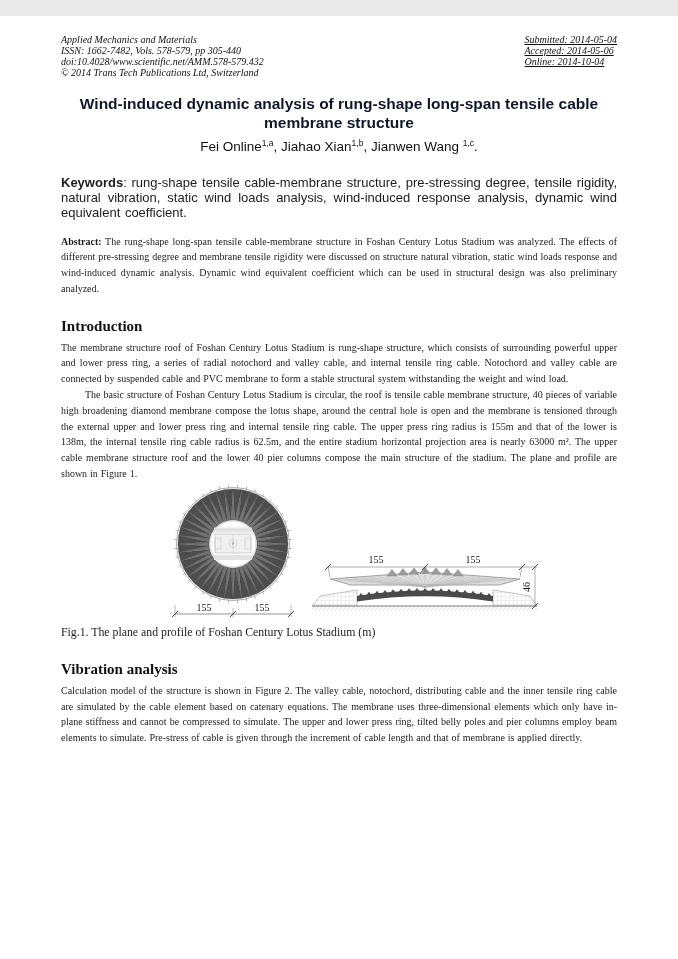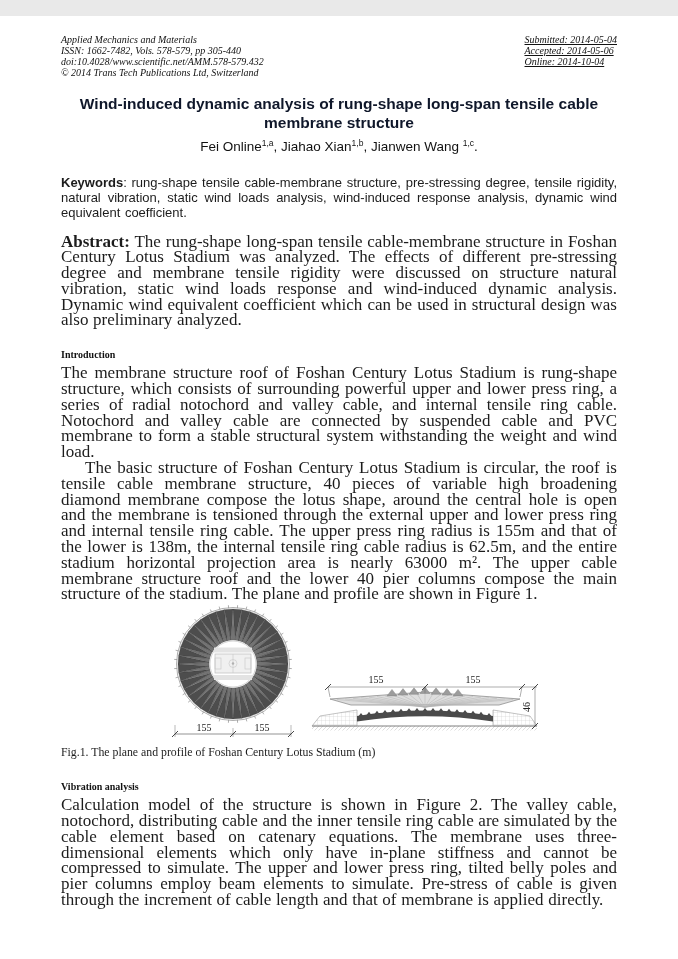--- a/index.html
+++ b/index.html
@@ -41,27 +41,27 @@
   .emails sup{font-size:7.5px;}
   .email-seg + .email-seg{margin-left:4px;}
   
   .keywords{
     font-family:"Liberation Sans",sans-serif;font-size:13px;line-height:15px;
     text-align:justify;margin:21px 0 0 0;word-spacing:1px;
   }
   .keywords b{font-weight:bold;}
   
   .serif-par{
-    font-family:"Liberation Serif",serif;font-size:17px;line-height:15.8px;
+    font-family:"Liberation Serif",serif;font-size:10px;line-height:15.8px;
     text-align:justify;margin:0;word-spacing:0.4px;
   }
   .abstract{margin-top:14px;}
   .abstract b{font-weight:bold;}
   h2.sec{
-    font-family:"Liberation Serif",serif;font-size:10px;font-weight:bold;
+    font-family:"Liberation Serif",serif;font-size:15px;font-weight:bold;
     margin:21px 0 5px 0;color:#111;
   }
   .indent{text-indent:24px;}
   
   figure{margin:2px 0 0 0;text-align:center;}
   figcaption{
     font-family:"Liberation Serif",serif;font-size:11.8px;
     text-align:left;margin-top:1px;color:#1c1c1c;
   }
   svg .dim{font-family:"Liberation Serif",serif;font-size:10px;fill:#222;text-anchor:middle;}

